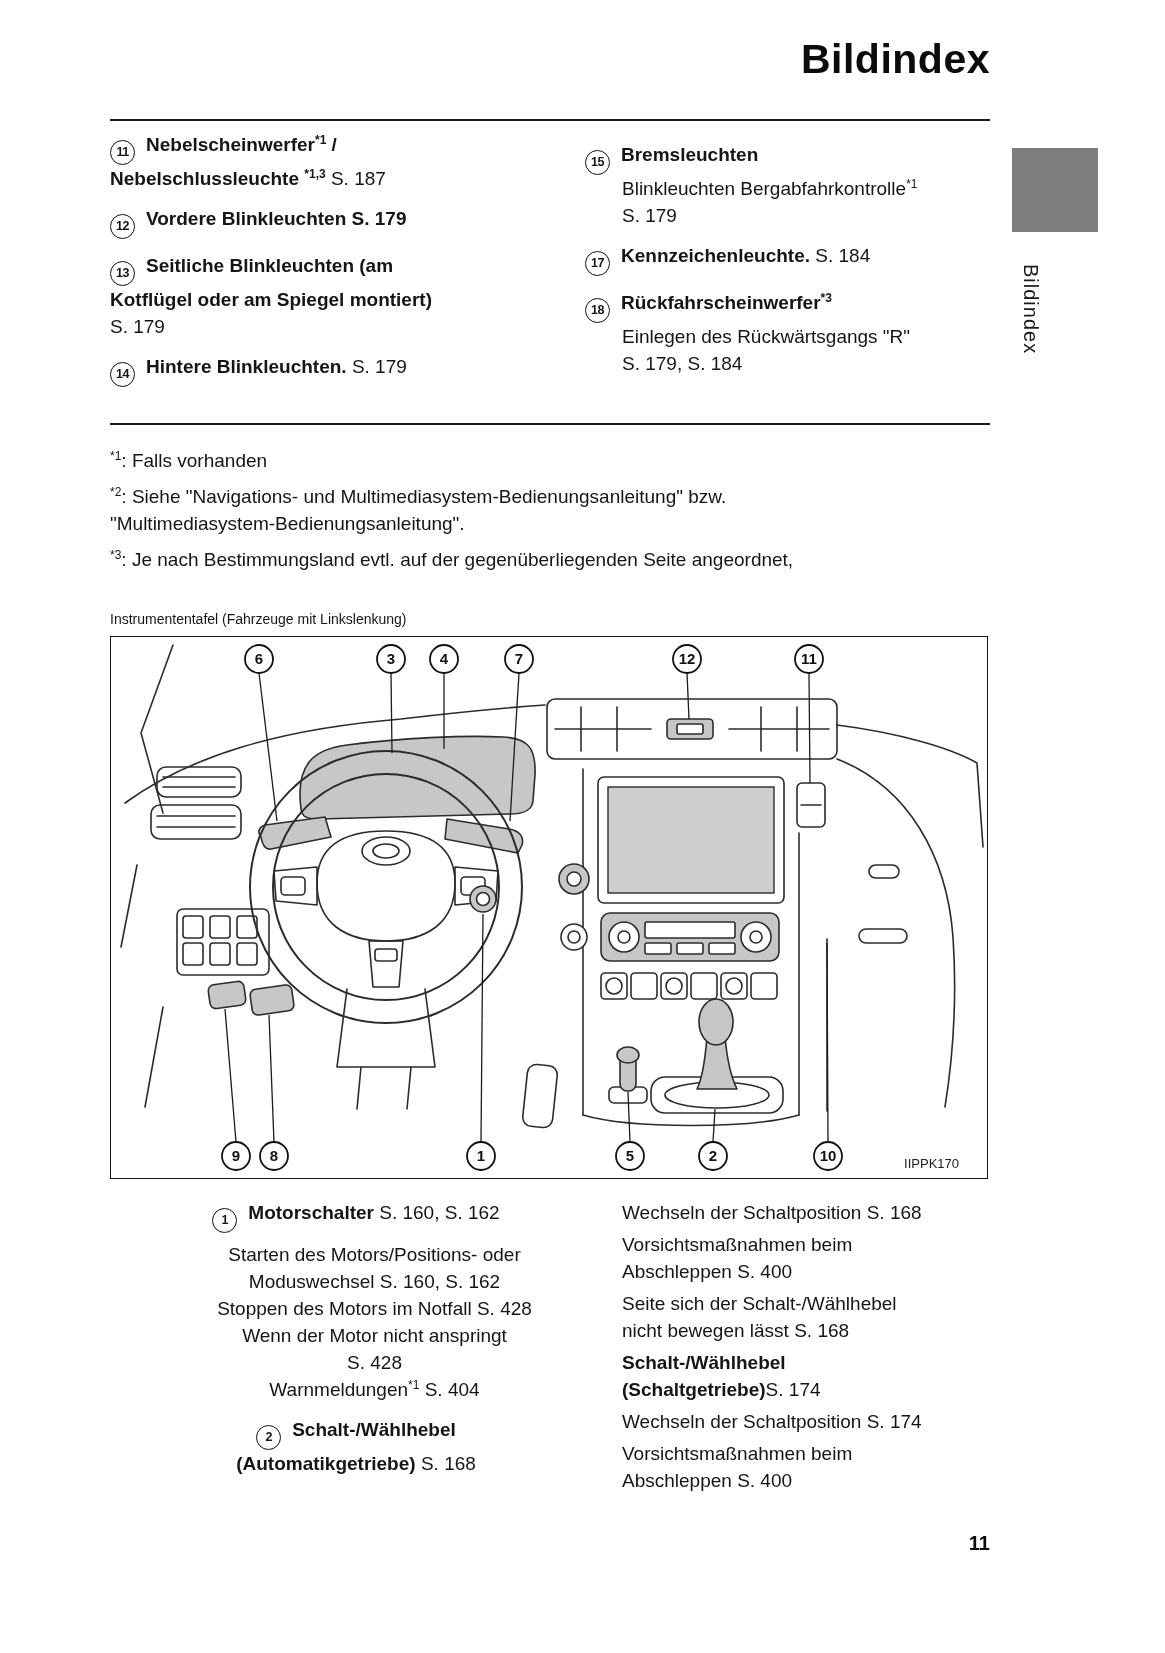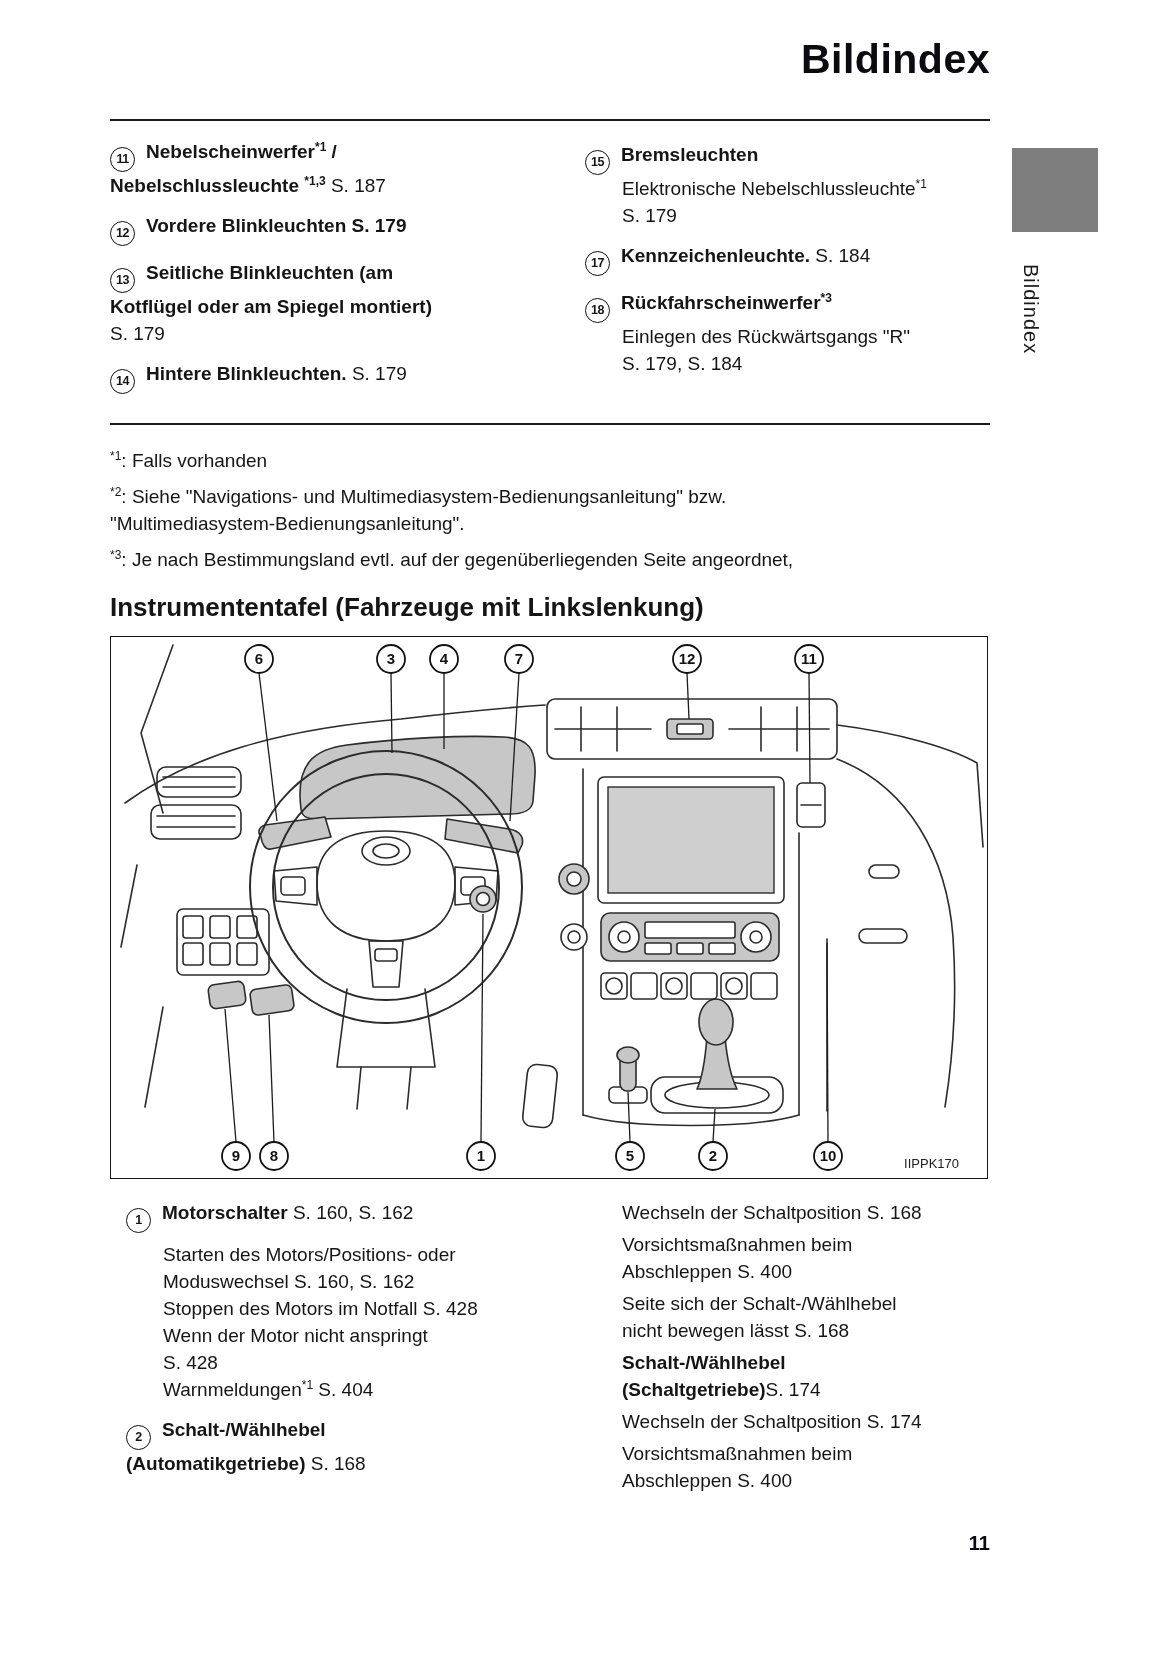--- a/index.html
+++ b/index.html
@@ -8,41 +8,41 @@
     font-family:"Liberation Sans", sans-serif;color:#151515;overflow:hidden;
   }
   .abs{position:absolute;}
   
   .title{left:110px;top:36px;width:880px;text-align:right;font-size:41px;font-weight:bold;color:#0b0b0f;letter-spacing:0.5px;}
   .rule{left:110px;width:880px;border-top:2px solid #1a1a1a;height:0;}
   .tab-block{left:1012px;top:148px;width:86px;height:84px;background:#7d7d7d;}
   .tab-label{left:1019px;top:264px;writing-mode:vertical-rl;font-size:20px;color:#1a1a1a;letter-spacing:1px;}
   
   .ix-col{font-size:19px;line-height:27px;}
-  .ix-left{left:110px;top:138px;width:400px;}
+  .ix-left{left:110px;top:131px;width:400px;}
   .ix-right{left:585px;top:141px;width:412px;}
   .ix-item{margin:0 0 13px 0;}
   .cnum{
     display:inline-flex;align-items:center;justify-content:center;
     width:25px;height:25px;border:1.8px solid #111;border-radius:50%;
     font-size:12.5px;font-weight:bold;letter-spacing:-0.5px;
     margin-right:11px;vertical-align:-5px;box-sizing:border-box;flex:none;
   }
   .ind{display:inline-block;margin-left:37px;}
   sup{font-size:12px;line-height:0;vertical-align:7px;}
   b{font-weight:bold;}
   
   .footnotes{left:110px;top:447px;width:884px;font-size:19px;line-height:27px;}
   .fn{margin:0 0 9px 0;}
-  .section-heading{left:110px;top:592px;width:880px;font-size:26px;font-weight:bold;}
+  .section-heading{left:110px;top:611px;width:880px;font-size:14px;font-weight:normal;}
   
   .figure{left:110px;top:636px;width:878px;height:543px;border:1.5px solid #141414;box-sizing:border-box;background:#fff;}
   
   .lg-col{font-size:19px;line-height:27px;}
-  .lg-left{left:126px;top:1199px;width:480px;}
+  .lg-left{left:116px;top:1199px;width:480px;text-align:center;}
   .lg-right{left:622px;top:1199px;width:385px;}
   .lg-head{margin:0;}
   .lg-sub{margin:8px 0 13px 37px;}
   .lg-item2{margin:10px 0 0 0;}
   .lr-line{margin:0 0 5px 0;}
   .page-number{left:110px;top:1532px;width:880px;text-align:right;font-size:20px;font-weight:bold;color:#0b0b0f;}
   svg .ln{stroke:#2b2b2b;stroke-width:1.6;fill:none;stroke-linecap:round;stroke-linejoin:round;}
   svg .gry{fill:#c7c7c7;stroke:#2b2b2b;stroke-width:1.6;stroke-linejoin:round;}
   svg .wht{fill:#ffffff;stroke:#2b2b2b;stroke-width:1.6;}
   svg .scr{fill:#cfcfcf;stroke:#2b2b2b;stroke-width:1.4;}
@@ -75,21 +75,21 @@
       <span>S. 179</span>
     </p>
     <p class="ix-item">
       <span class="cnum">14</span><b>Hintere Blinkleuchten.</b><span> S. 179</span>
     </p>
   </div>
 
   <div class="abs ix-col ix-right">
     <p class="ix-item">
       <span class="cnum">15</span><b>Bremsleuchten</b><br>
-      <span class="ind"><span>Elektronische Nebelschlussleuchte</span><sup>*1</sup></span><br>
+      <span class="ind"><span>Blinkleuchten Bergabfahrkontrolle</span><sup>*1</sup></span><br>
       <span class="ind">S. 179</span>
     </p>
     <p class="ix-item">
       <span class="cnum">17</span><b>Kennzeichenleuchte.</b><span> S. 184</span>
     </p>
     <p class="ix-item">
       <span class="cnum">18</span><b>Rückfahrscheinwerfer</b><sup><b>*3</b></sup><br>
       <span class="ind">Einlegen des Rückwärtsgangs "R"</span><br>
       <span class="ind">S. 179, S. 184</span>
     </p>

